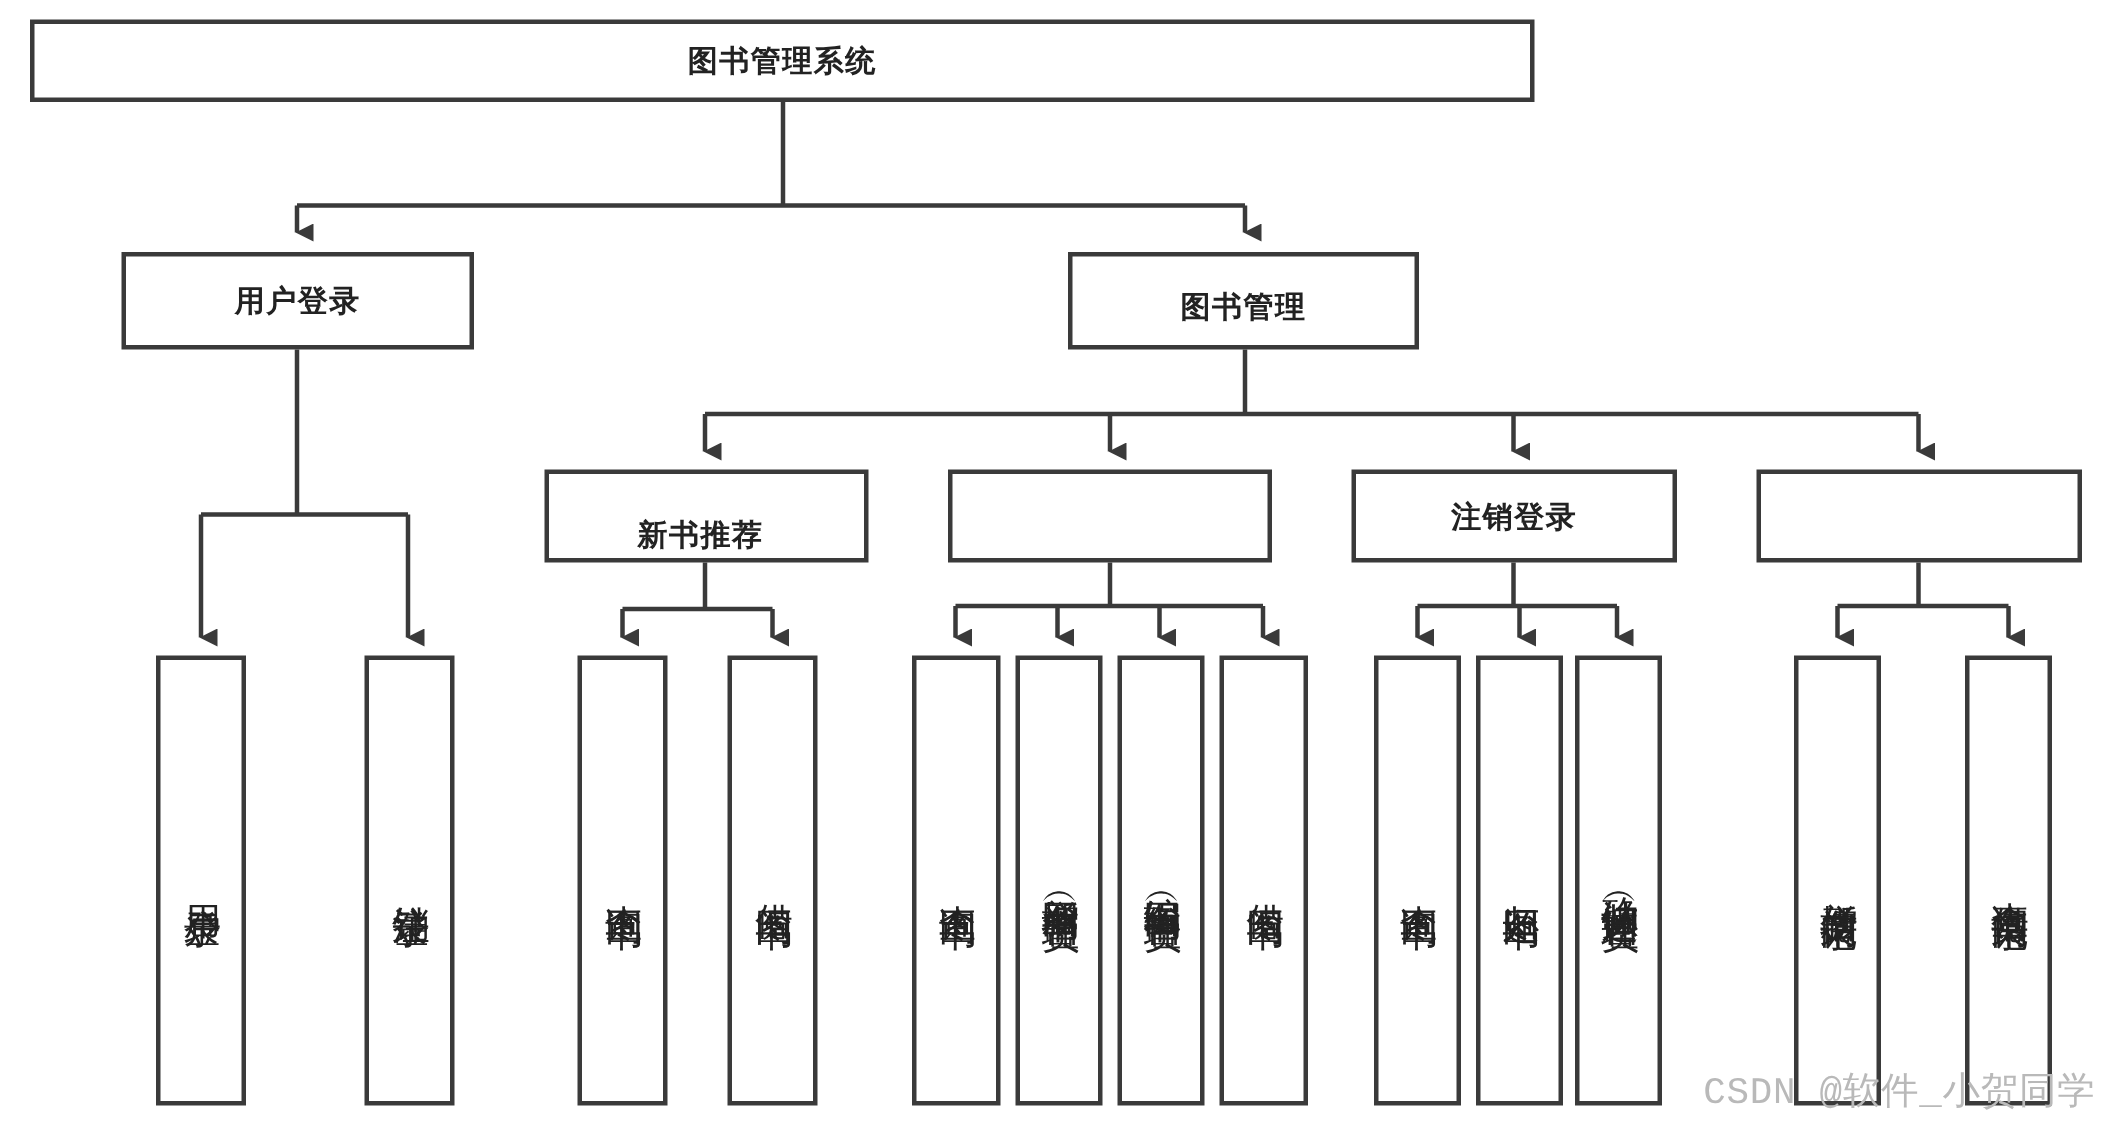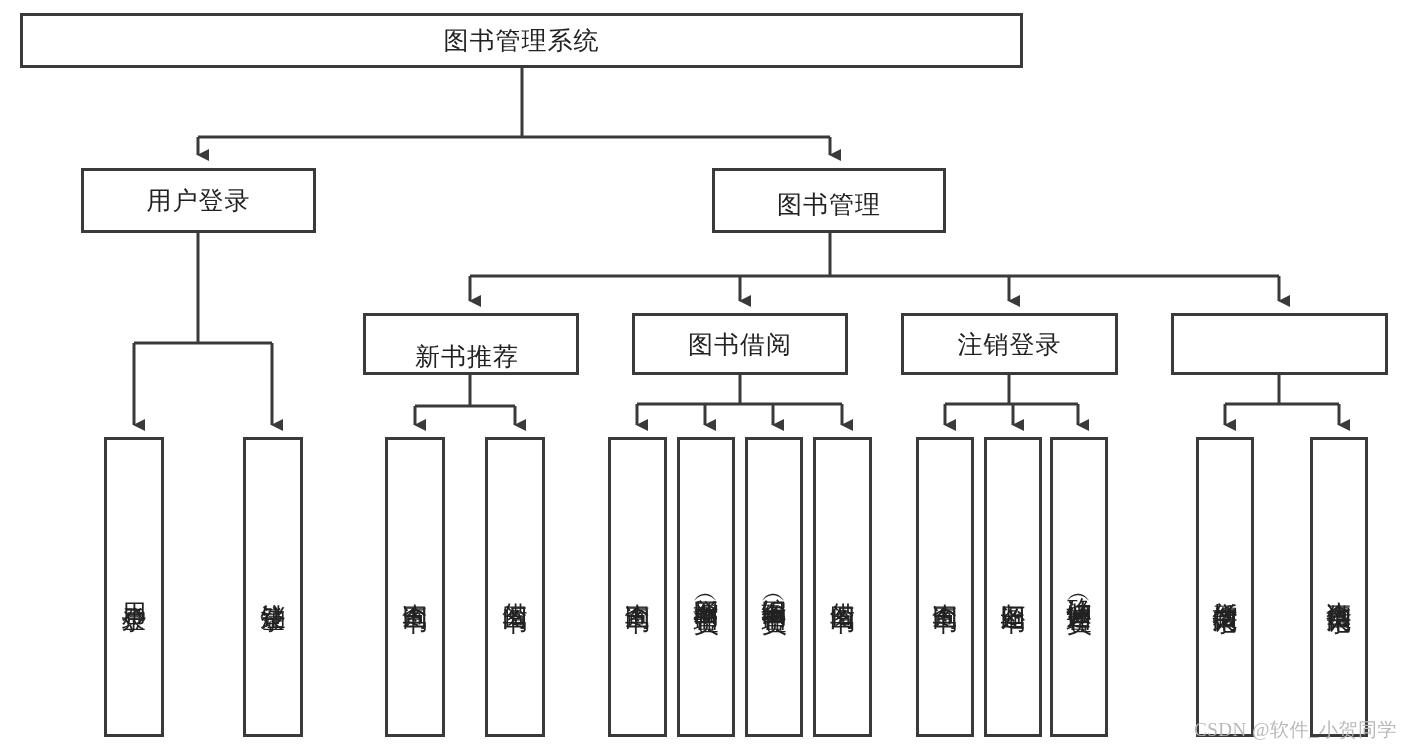--- a/index.html
+++ b/index.html
@@ -34,33 +34,34 @@
     color:#222222;
     letter-spacing:2px;
     white-space:nowrap;
     pointer-events:none;
   }
   .hlabel-wrap{
     position:absolute;
     display:flex;
     align-items:center;
     justify-content:center;
-    font-size:25px;
+    font-size:20px;
     color:#222222;
     letter-spacing:1px;
     white-space:nowrap;
     pointer-events:none;
+    font-weight:bold;
   }
   .watermark{
     position:absolute;
     right:8px;
     bottom:4px;
-    font-size:19px;
+    font-size:25px;
     color:#b9b9b9;
-    font-family:Liberation Serif, serif;
+    font-family:Liberation Mono, monospace;
     letter-spacing:0.5px;
     white-space:nowrap;
     pointer-events:none;
   }
 </style>
 </head>
 <body>
 
 <div id="diagram-root">
 
@@ -140,21 +141,20 @@
     <path class="connector" marker-end="url(#arrow)" d="M 1225 404 L 1225 425"></path>
     <path class="connector" marker-end="url(#arrow)" d="M 1339 404 L 1339 425"></path>
   </svg>
 
   <div class="hlabel-wrap" style="left:20px;top:13px;width:1003px;height:55px;">图书管理系统</div>
 
   <div class="hlabel-wrap" style="left:81px;top:168px;width:235px;height:65px;">用户登录</div>
   <div class="hlabel-wrap" style="left:712px;top:168px;width:234px;height:72px;">图书管理</div>
 
   <div class="hlabel-wrap" style="left:363px;top:325px;width:208px;height:62px;">新书推荐</div>
-  <div class="hlabel-wrap" style="left:632px;top:313px;width:216px;height:62px;">图书借阅</div>
   <div class="hlabel-wrap" style="left:901px;top:313px;width:217px;height:62px;">注销登录</div>
 
   <div class="vlabel-wrap" style="left:104px;top:437px;width:60px;height:300px;">用户登录</div>
   <div class="vlabel-wrap" style="left:243px;top:437px;width:60px;height:300px;">注销登录</div>
 
   <div class="vlabel-wrap" style="left:385px;top:437px;width:60px;height:300px;">查询图书</div>
   <div class="vlabel-wrap" style="left:485px;top:437px;width:60px;height:300px;">借阅图书</div>
 
   <div class="vlabel-wrap" style="left:608px;top:437px;width:59px;height:300px;">查询图书</div>
   <div class="vlabel-wrap" style="left:677px;top:437px;width:58px;height:300px;">新增图书（管理员）</div>

